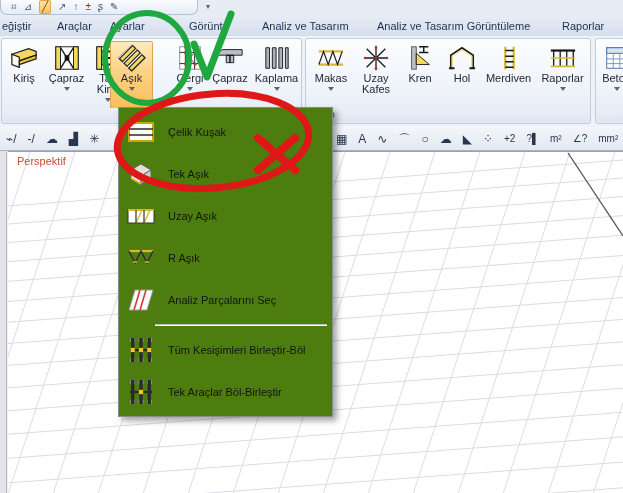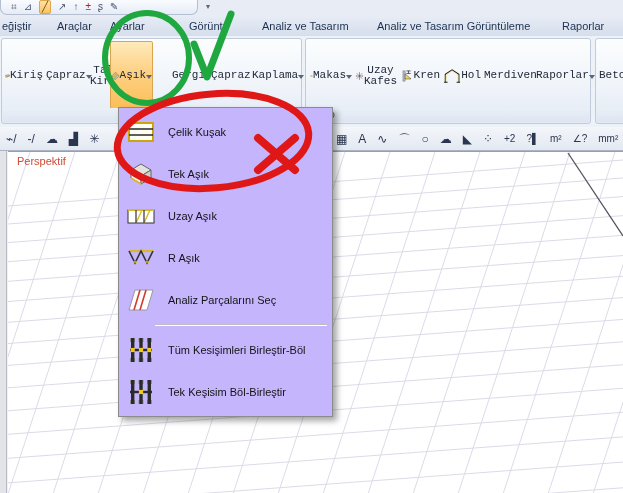--- a/index.html
+++ b/index.html
@@ -18,40 +18,40 @@
   
   #tabbar{position:absolute;left:0;top:16px;width:623px;height:20px;
      background:linear-gradient(#e7ecf5,#d6deec);border-bottom:1px solid #c3cddd;}
   .tab{position:absolute;top:0;height:20px;line-height:20px;font-size:11px;color:#1c3150;white-space:nowrap;}
   
   #ribbon{position:absolute;left:0;top:36px;width:623px;height:91px;background:#edf2f8;}
   .rgroup{position:absolute;top:2px;height:86px;border:1px solid #c2cbdb;border-radius:3px;
      background:linear-gradient(180deg,#fcfdfe,#eef3f9 62%,#e3eaf4);box-sizing:border-box;}
   .rgl{position:absolute;left:1px;right:1px;bottom:1px;height:14px;font-size:10px;color:#44536e;
      text-align:left;line-height:14px;background:linear-gradient(#eaf0f8,#dde5f1);border-radius:0 0 2px 2px;}
-  .rbtn{position:absolute;top:2px;height:68px;display:flex;flex-direction:row;align-items:center;
-     border:1px solid transparent;border-radius:2px;box-sizing:border-box;font-family:Liberation Mono, monospace;}
+  .rbtn{position:absolute;top:2px;height:68px;display:flex;flex-direction:column;align-items:center;
+     border:1px solid transparent;border-radius:2px;box-sizing:border-box;}
   .rbtn.sel{background:linear-gradient(#feeebc,#fdd librar184 45%,#fbbf59);background:linear-gradient(#feeabb,#fdd184 45%,#fbbf59);border-color:#dba550;}
   .rlbl{font-size:11px;line-height:11px;color:#20293a;text-align:center;margin-top:1px;}
   .dd-arrow{width:0;height:0;border-left:3px solid transparent;border-right:3px solid transparent;
      border-top:4px solid #5a6578;margin:3px auto 0;}
   .ric{margin-top:2px;}
   
   #drawbar{position:absolute;left:0;top:127px;width:623px;height:24px;
      background:linear-gradient(#f3f6fa,#e3e9f1);border-bottom:1px solid #a9b3c3;box-sizing:border-box;}
   .dbrow{position:absolute;top:0;height:23px;display:flex;align-items:center;gap:11px;}
   .dbi{font-size:12px;line-height:14px;color:#2a3550;white-space:nowrap;}
   .dbi.small{font-size:10px;}
   
   #canvas-wrap{position:absolute;left:0;top:151px;width:623px;height:342px;}
   #side-strip{position:absolute;left:0;top:0;width:7px;height:342px;background:#e2e4e8;border-right:1px solid #b7bcc4;box-sizing:border-box;}
   #canvas{position:absolute;left:8px;top:0;width:615px;height:342px;background:#fff;border-top:1px solid #93a1b4;box-sizing:border-box;overflow:hidden;}
   #view-label{position:absolute;left:9px;top:3px;font-size:11px;color:#cf4a35;z-index:5;}
   
-  #menu{position:absolute;left:118px;top:107px;width:213px;background:#c4b5fd;
+  #menu{position:absolute;left:118px;top:107px;width:213px;background:#4d7c0f;
      border:1px solid #8b8b8b;box-shadow:4px 4px 6px rgba(0,0,0,.35);z-index:40;padding:3px 0;}
   .menu-item{height:42px;display:flex;align-items:center;cursor:default;}
   .mi-icon{width:30px;height:30px;margin-left:7px;flex:0 0 30px;}
   .mi-label{font-size:11px;color:#141414;margin-left:12px;white-space:nowrap;}
   .menu-sep{height:1px;background:#bdbdbd;border-bottom:1px solid #fff;margin:3px 5px 3px 36px;}
   
   #annot{position:absolute;left:0;top:0;z-index:60;pointer-events:none;}
 </style>
 </head>
 <body>
@@ -384,21 +384,21 @@
           <rect x="21" y="23" width="5" height="4"></rect>
       </g>
       <rect x="4" y="13.8" width="22" height="2.4" fill="#2b2b2b"></rect>
       <g fill="#2b2b2b">
         <rect x="5" y="3" width="3.4" height="24"></rect>
           <rect x="13.3" y="3" width="3.4" height="24"></rect>
           <rect x="21.6" y="3" width="3.4" height="24"></rect>
       </g>
       <rect x="12.9" y="12.9" width="4.2" height="4.2" fill="#f2c81d"></rect>
     </svg>
-    <span class="mi-label">Tek Keşisim Böl-Birleştir</span>
+    <span class="mi-label">Tek Araçlar Böl-Birleştir</span>
   </div>
 </div>
 
 <svg id="annot" width="623" height="493">
   <ellipse cx="147" cy="58" rx="42" ry="45" fill="none" stroke-width="6" stroke="#1ea83f"></ellipse>
   <path d="M194 44 L207 77 L231 14" fill="none" stroke-width="7" stroke-linecap="round" stroke-linejoin="round" stroke="#1ea83f"></path>
   <ellipse cx="213" cy="141" rx="96" ry="47" fill="none" stroke-width="7" transform="rotate(-5 213 141)" stroke="#e01717"></ellipse>
   <path d="M258 138 L295 170 M295 138 L258 170" fill="none" stroke-width="8" stroke-linecap="round" stroke="#e01717"></path>
 </svg>
 

